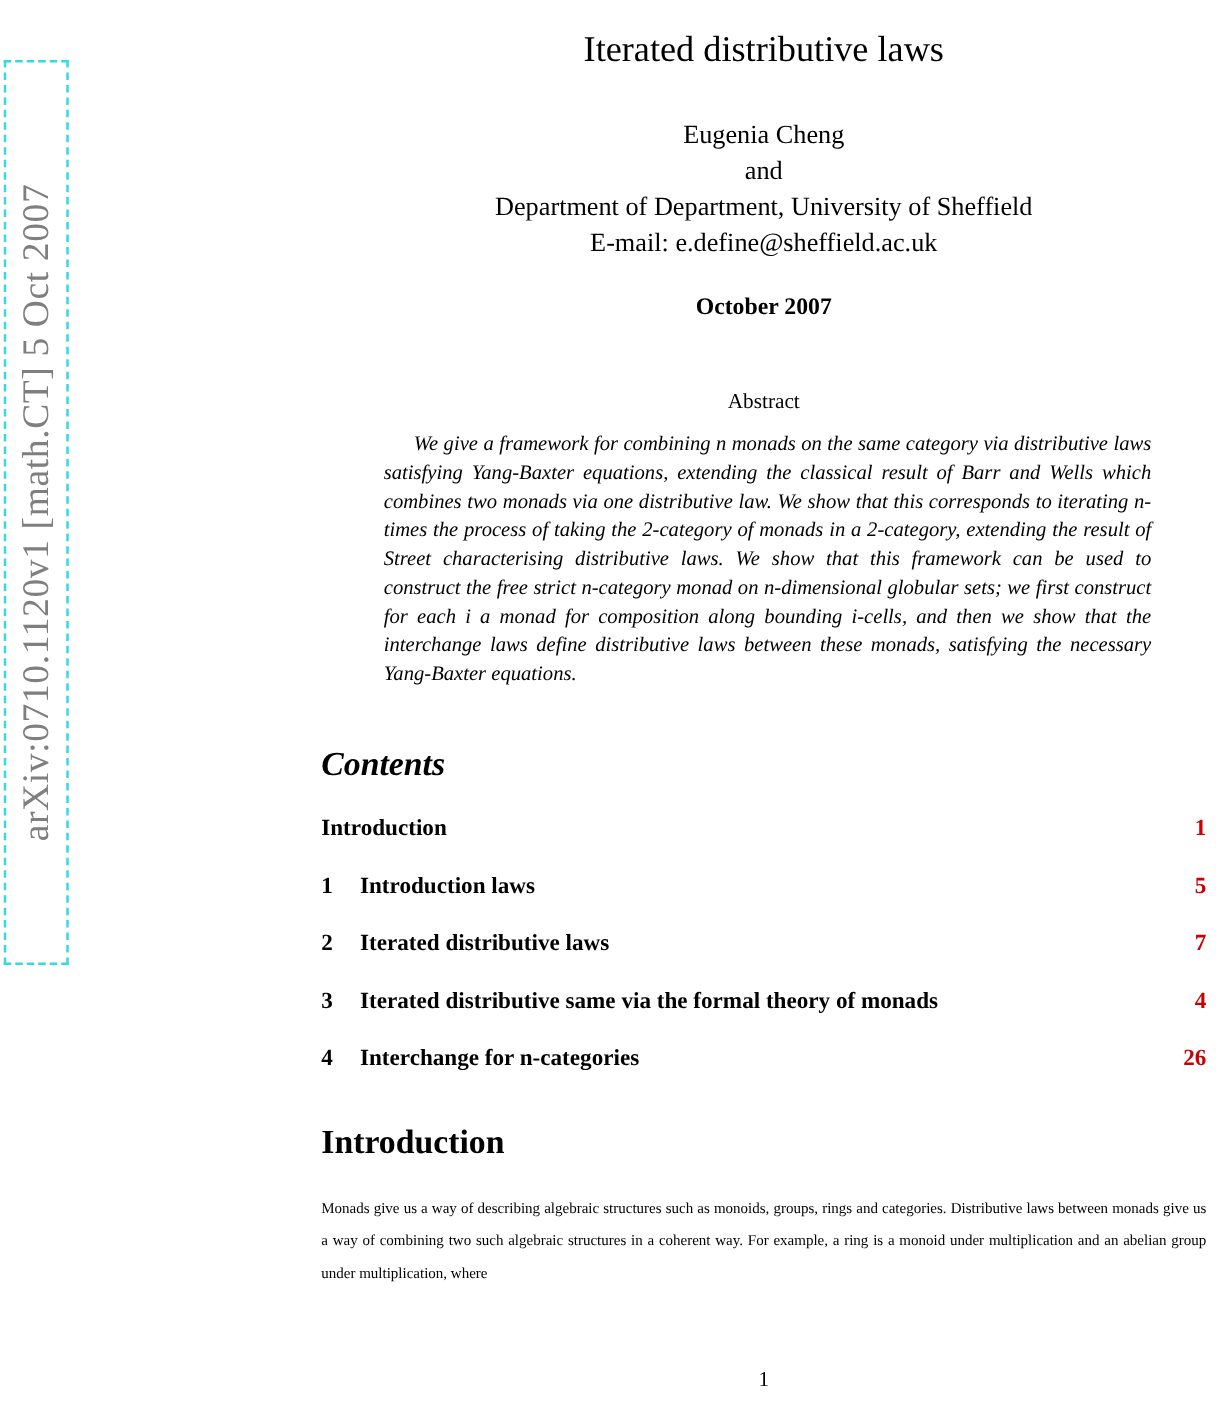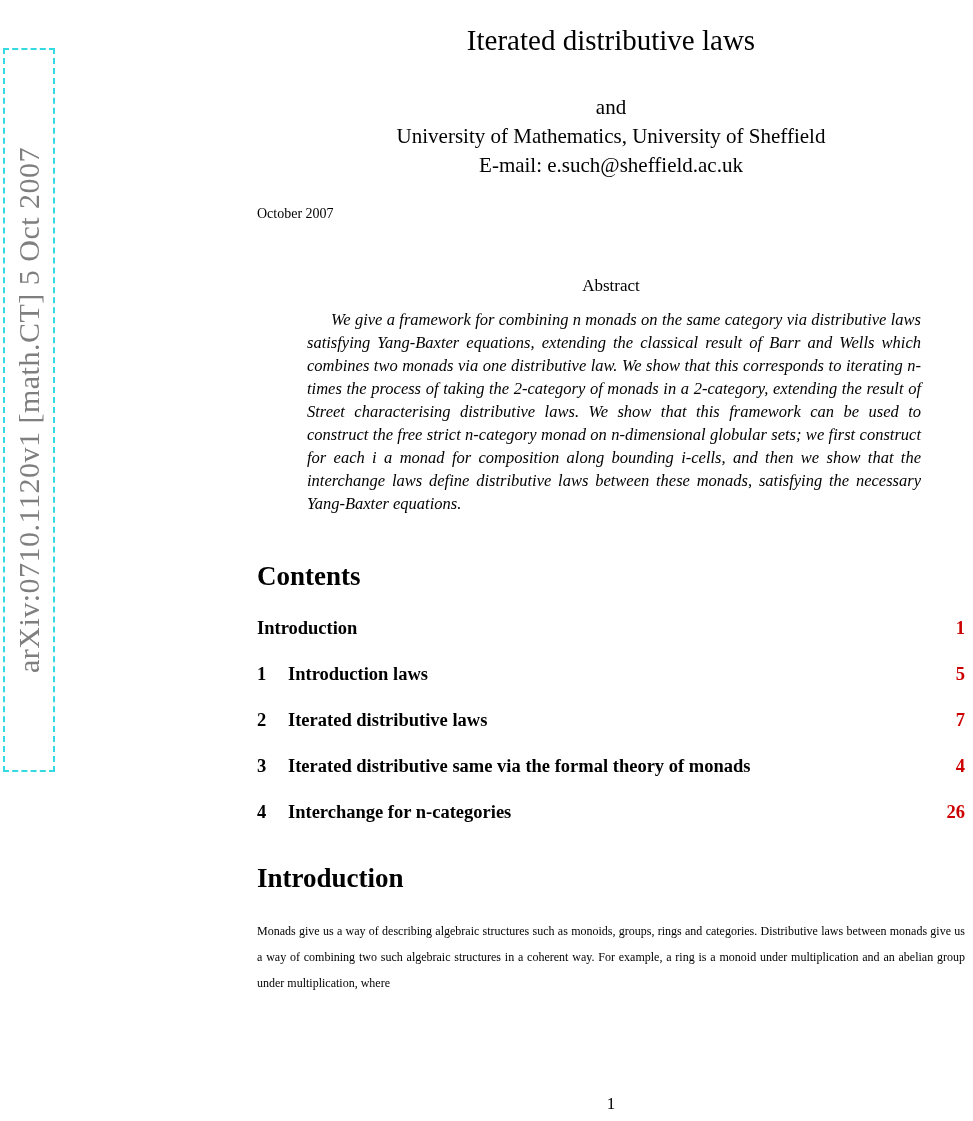--- a/index.html
+++ b/index.html
@@ -51,41 +51,43 @@
     font-weight: normal;
   }
   .author-block {
     margin-top: 36px;
     text-align: center;
     font-size: 21px;
     line-height: 29px;
   }
   .date-line {
     margin-top: 26px;
-    text-align: left;
-    font-size: 14px;
+    text-align: center;
+    font-size: 19px;
+    font-weight: bold;
   }
   .abstract-heading {
     margin-top: 54px;
     text-align: center;
     font-size: 17px;
     font-weight: normal;
   }
   .abstract-body {
     margin: 12px 44px 0 50px;
     font-size: 16.5px;
     line-height: 23px;
     text-align: justify;
     text-indent: 24px;
     font-style: italic;
   }
   .contents-heading {
     margin-top: 46px;
     font-size: 27px;
     font-weight: bold;
+    font-style: italic;
   }
   .toc {
     margin-top: 26px;
   }
   .toc-row {
     display: flex;
     align-items: baseline;
     font-size: 18.5px;
     font-weight: bold;
     margin-bottom: 25px;
@@ -130,23 +132,24 @@
 
   <div class="arxiv-box">
     <div class="arxiv-text">arXiv:0710.1120v1  [math.CT]  5 Oct 2007</div>
   </div>
 
   <div class="content">
 
     <h1 class="title">Iterated distributive laws</h1>
 
     <div class="author-block">
+      <div>Eugenia Cheng</div>
       <div>and</div>
-      <div>University of Mathematics, University of Sheffield</div>
-      <div>E-mail: e.such@sheffield.ac.uk</div>
+      <div>Department of Department, University of Sheffield</div>
+      <div>E-mail: e.define@sheffield.ac.uk</div>
     </div>
 
     <div class="date-line">October 2007</div>
 
     <div class="abstract-heading">Abstract</div>
 
     <p class="abstract-body">We give a framework for combining n monads on the same category via distributive laws satisfying Yang-Baxter equations, extending the classical result of Barr and Wells which combines two monads via one distributive law. We show that this corresponds to iterating n-times the process of taking the 2-category of monads in a 2-category, extending the result of Street characterising distributive laws. We show that this framework can be used to construct the free strict n-category monad on n-dimensional globular sets; we first construct for each i a monad for composition along bounding i-cells, and then we show that the interchange laws define distributive laws between these monads, satisfying the necessary Yang-Baxter equations.</p>
 
     <div class="contents-heading">Contents</div>
 

